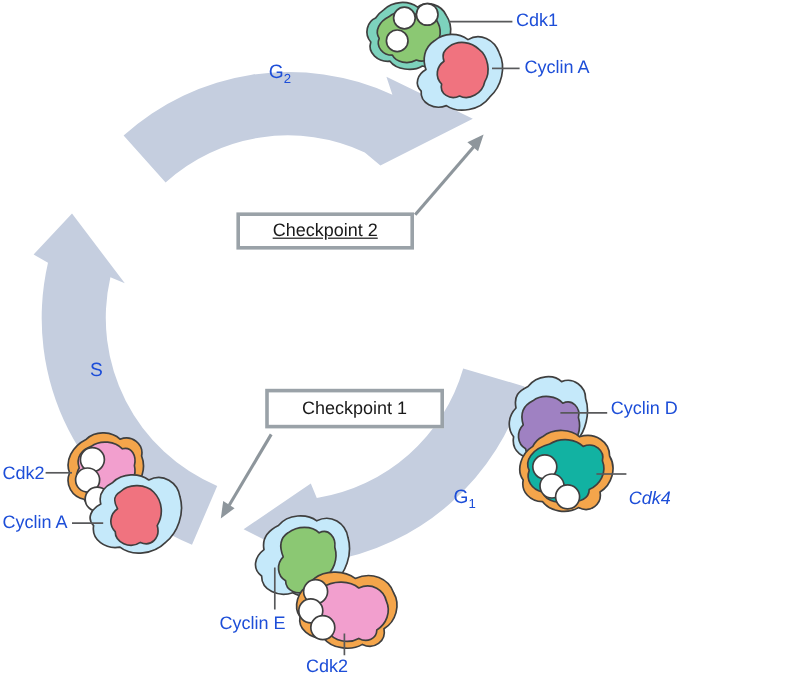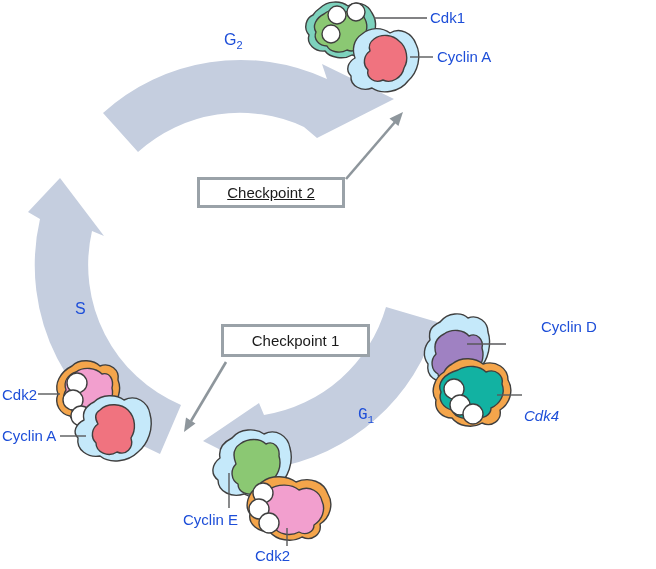--- a/index.html
+++ b/index.html
@@ -98,36 +98,36 @@
       <path class="blob" d="M452,364 C462,356 476,358 483,364 C496,360 508,368 508,380 C514,390 510,404 500,410 C502,420 492,428 482,423 C472,429 458,426 452,418 C442,418 434,410 436,400 C430,392 434,378 444,372 C446,368 448,366 452,364 Z" fill="#f4a54b"></path>
       <path class="blob" d="M458,370 C468,364 480,366 486,372 C496,368 504,376 502,384 C506,394 500,404 491,408 C491,415 483,420 476,416 C467,421 455,418 452,410 C443,408 438,400 441,392 C437,384 443,374 458,370 Z" fill="#12b2a2"></path>
       <circle class="site" cx="454" cy="389" r="10" fill="#ffffff"></circle>
       <circle class="site" cx="460" cy="405" r="10" fill="#ffffff"></circle>
       <circle class="site" cx="473" cy="414" r="10" fill="#ffffff"></circle>
       <line class="connector" x1="467" y1="344" x2="506" y2="344"></line>
       <line class="connector" x1="497" y1="395" x2="522" y2="395"></line>
     </g>
   </svg>
 
-  <div class="label phase-label" style="left:224px;top:32px;"><span>G</span><span class="sub">2</span></div>
+  <div class="label phase-label" style="left:224px;top:53px;"><span>G</span><span class="sub">2</span></div>
   <div class="label phase-label" style="left:75px;top:301px;"><span>S</span><span class="sub"></span></div>
-  <div class="label phase-label" style="left:358px;top:407px;font-family:Liberation Mono, monospace;"><span>G</span><span class="sub">1</span></div>
+  <div class="label phase-label" style="left:378px;top:407px;"><span>G</span><span class="sub">1</span></div>
 
   <div class="checkpoint-box" style="left:197px;top:177px;width:148px;height:31px;text-decoration:underline;">
       <span>Checkpoint 2</span>
     </div>
   <div class="checkpoint-box" style="left:221px;top:324px;width:149px;height:33px;">
       <span>Checkpoint 1</span>
     </div>
 
   <div class="label" style="left:430px;top:10px;">Cdk1</div>
   <div class="label" style="left:437px;top:49px;">Cyclin A</div>
 
   <div class="label" style="left:2px;top:387px;">Cdk2</div>
   <div class="label" style="left:2px;top:428px;">Cyclin A</div>
 
   <div class="label" style="left:183px;top:512px;text-align:right;">Cyclin E</div>
   <div class="label" style="left:255px;top:548px;">Cdk2</div>
 
-  <div class="label" style="left:509px;top:319px;margin-left:32px;">Cyclin D</div>
+  <div class="label" style="left:509px;top:333px;">Cyclin D</div>
   <div class="label" style="left:524px;top:408px;font-style:italic;">Cdk4</div>
 
 </div>
 
 </body></html>

